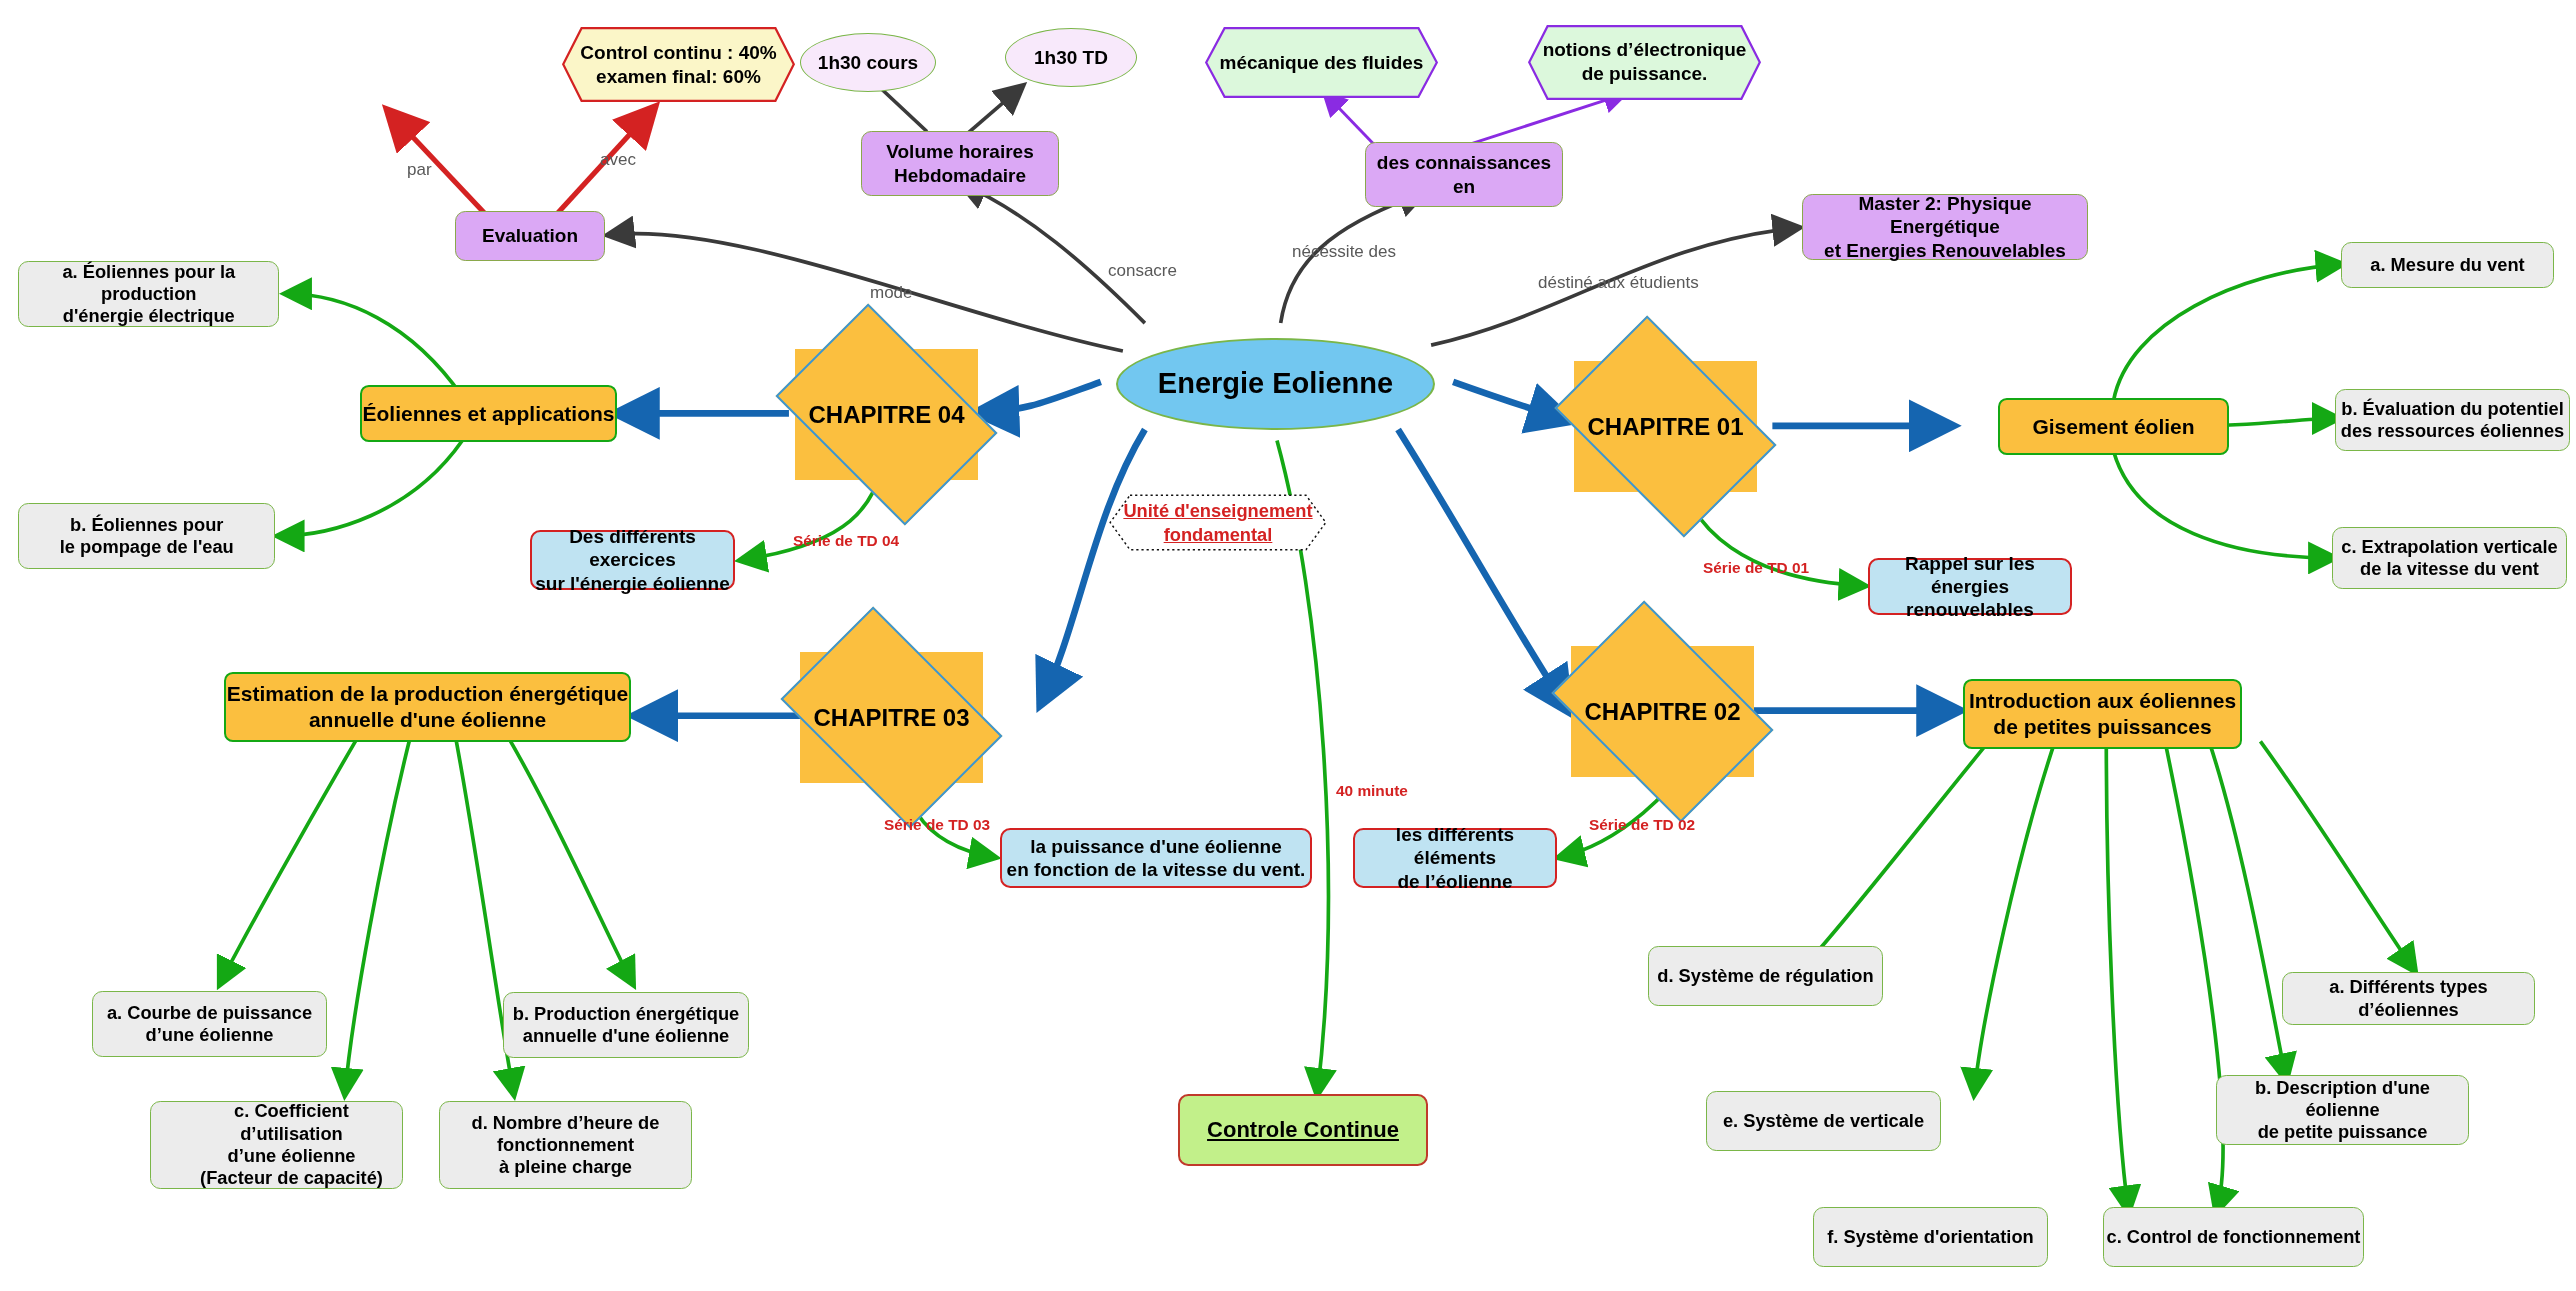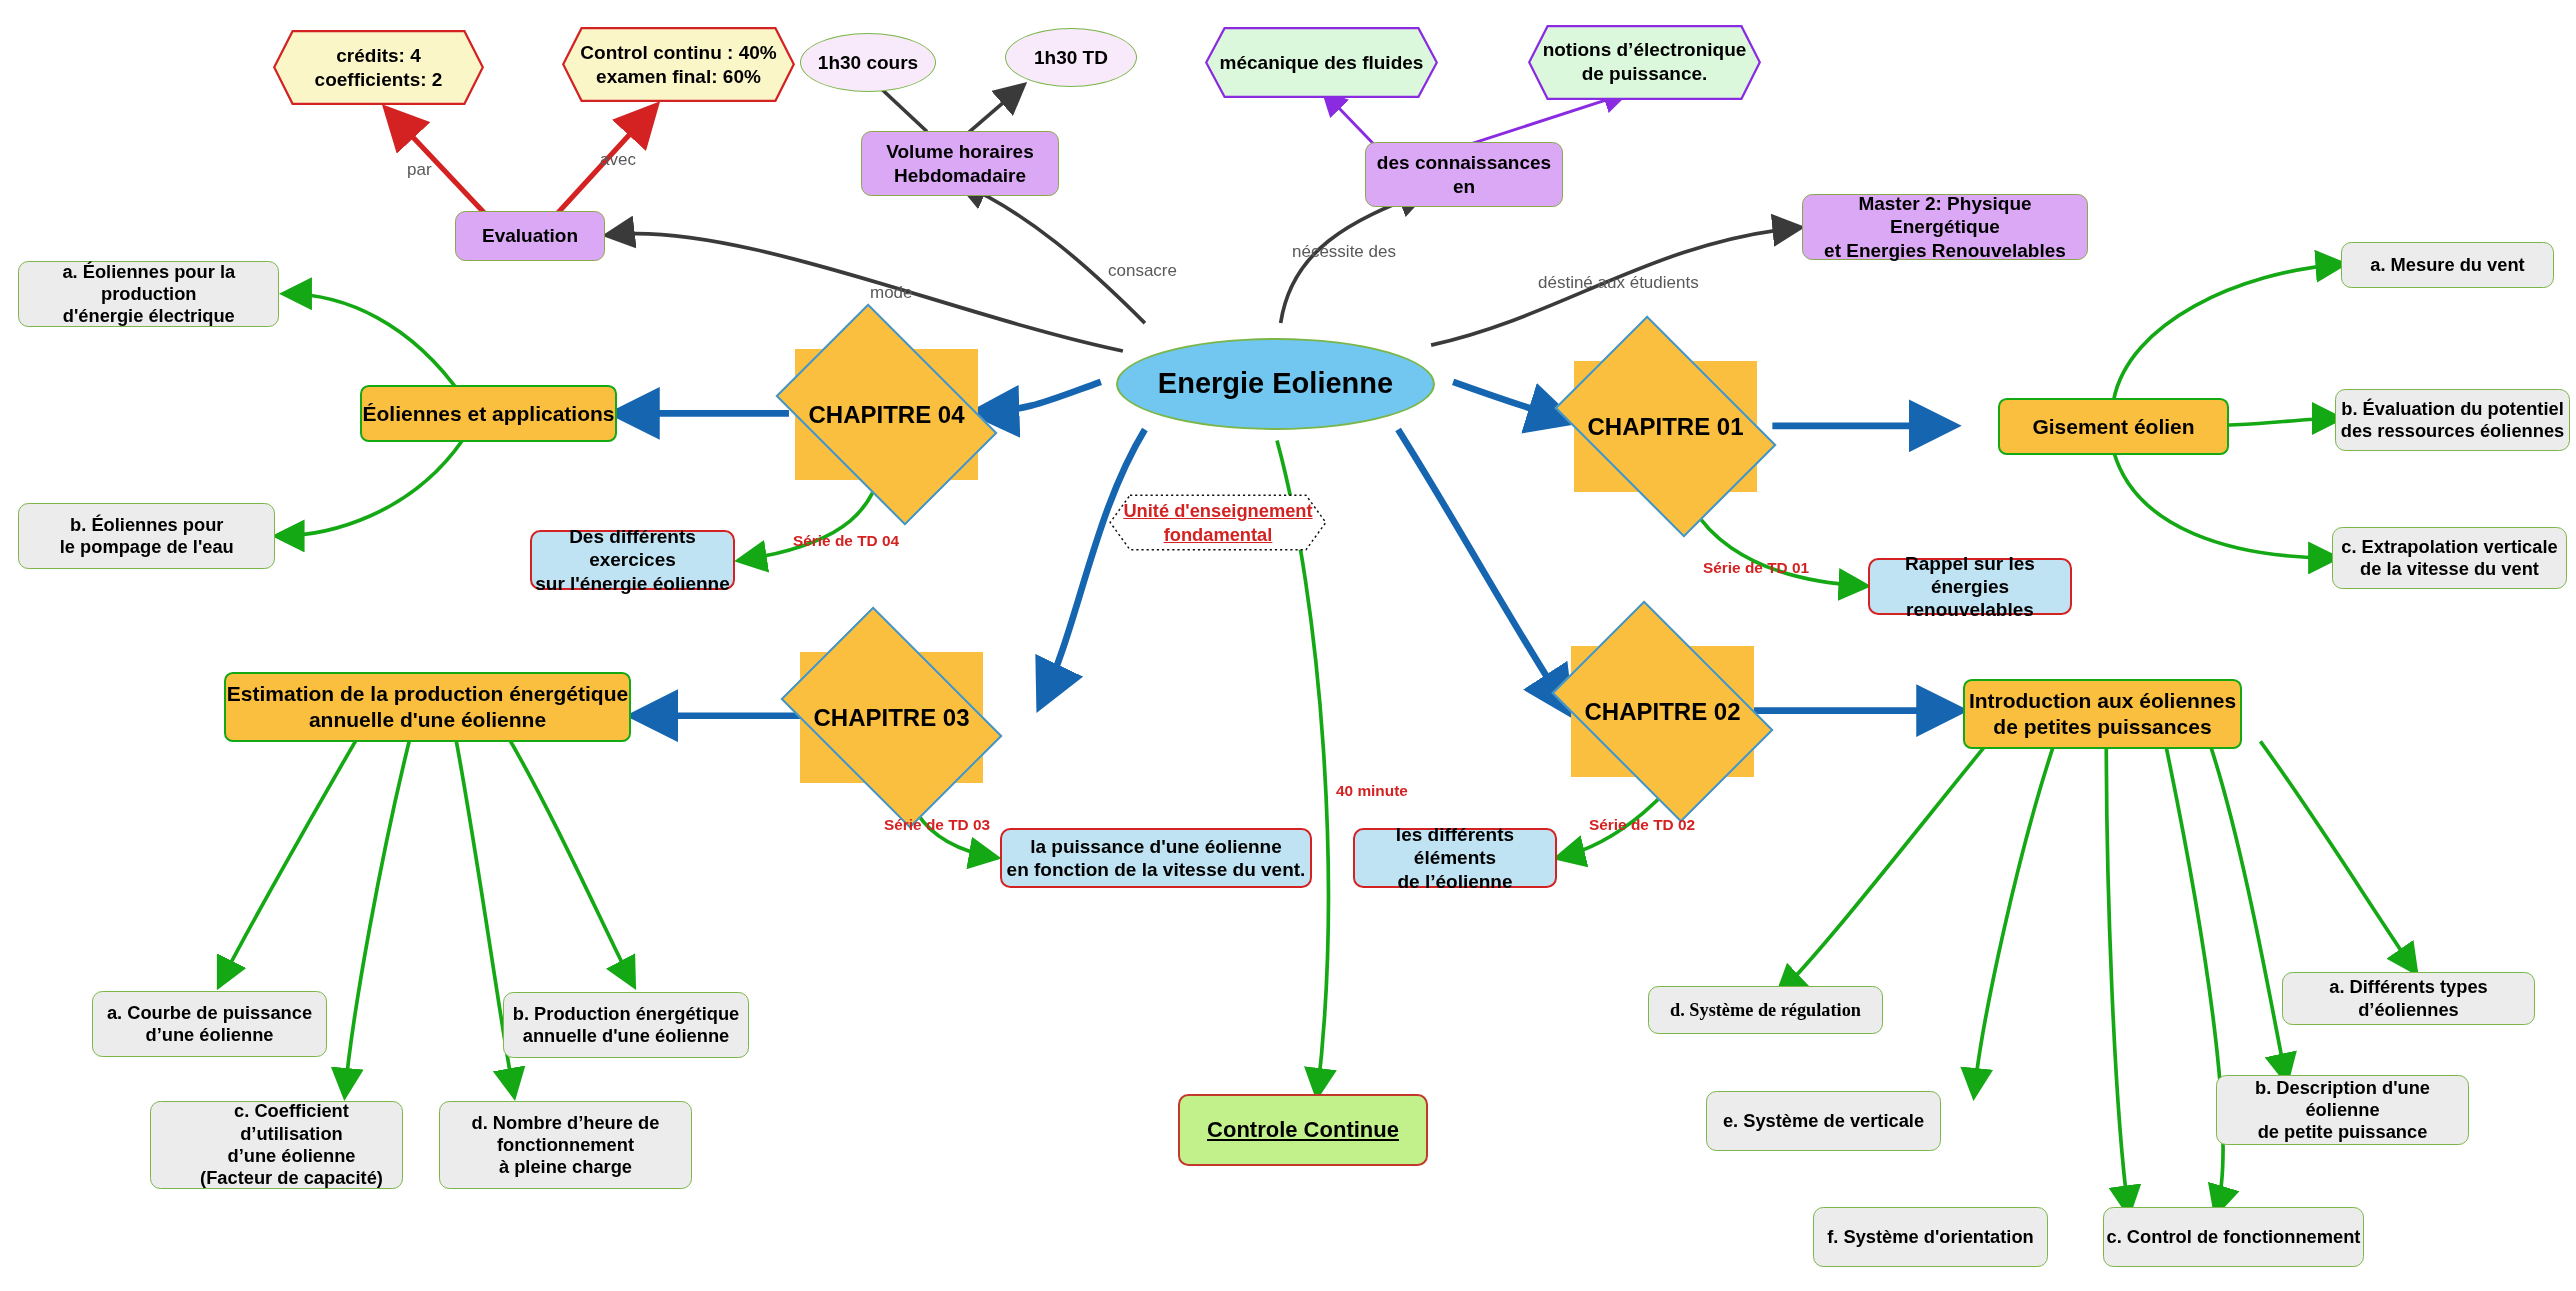--- a/index.html
+++ b/index.html
@@ -123,27 +123,20 @@
     <path d="M2318,1000 C2290,1080 2200,1150 2125,1168" stroke="#14a814" stroke-width="5" fill="none" marker-end="url(#ar-green)"></path>
 
     <path d="M2710,1010 C2620,1120 2480,1300 2425,1352" stroke="#14a814" stroke-width="5" fill="none" marker-end="url(#ar-green)"></path>
     <path d="M2800,1010 C2750,1160 2700,1390 2690,1490" stroke="#14a814" stroke-width="5" fill="none" marker-end="url(#ar-green)"></path>
     <path d="M2870,1010 C2870,1200 2880,1500 2900,1650" stroke="#14a814" stroke-width="5" fill="none" marker-end="url(#ar-green)"></path>
     <path d="M2950,1010 C3000,1250 3050,1550 3020,1650" stroke="#14a814" stroke-width="5" fill="none" marker-end="url(#ar-green)"></path>
     <path d="M3010,1010 C3060,1160 3100,1400 3115,1470" stroke="#14a814" stroke-width="5" fill="none" marker-end="url(#ar-green)"></path>
     <path d="M3080,1010 C3160,1120 3240,1250 3290,1322" stroke="#14a814" stroke-width="5" fill="none" marker-end="url(#ar-green)"></path>
   </svg>
 
-  <div class="oct" style="left:272px;top:29px;width:213px;height:77px;">
-    <svg class="octbg" viewBox="0 0 290 105" preserveAspectRatio="none">
-      <polygon points="28,3 262,3 287,52 262,102 28,102 3,52" fill="#fbf6c8" stroke="#d42222" stroke-width="3"></polygon>
-    </svg>
-    <span class="octlabel">crédits: 4
-coefficients: 2</span>
-  </div>
 
   <div class="oct" style="left:561px;top:26px;width:235px;height:77px;">
     <svg class="octbg" viewBox="0 0 320 105" preserveAspectRatio="none">
       <polygon points="28,3 292,3 317,52 292,102 28,102 3,52" fill="#fbf6c8" stroke="#d42222" stroke-width="3"></polygon>
     </svg>
     <span class="octlabel">Control continu : 40%
 examen final: 60%</span>
   </div>
 
   <div class="oct" style="left:1204px;top:26.4px;width:235px;height:73px;">
@@ -270,21 +263,21 @@
   <div class="node n-gray" style="left:2282px;top:972px;width:253px;height:53px;">
     <span>a. Différents types d’éoliennes</span>
   </div>
   <div class="node n-gray" style="left:2216px;top:1075px;width:253px;height:70px;">
     <span>b.  Description d'une éolienne
 de petite puissance</span>
   </div>
   <div class="node n-gray" style="left:2103px;top:1207px;width:261px;height:60px;">
     <span>c. Control de fonctionnement</span>
   </div>
-  <div class="node n-gray" style="left:1648px;top:986px;width:235px;height:48px;font-family:Liberation Serif, serif;">
+  <div class="node n-gray" style="left:1648px;top:946px;width:235px;height:60px;">
     <span>d.  Système de régulation</span>
   </div>
   <div class="node n-gray" style="left:1706px;top:1091px;width:235px;height:60px;">
     <span>e.  Système de verticale</span>
   </div>
   <div class="node n-gray" style="left:1813px;top:1207px;width:235px;height:60px;">
     <span>f.  Système d'orientation</span>
   </div>
 
   <div class="node n-td" style="left:530px;top:530px;width:205px;height:60px;">

